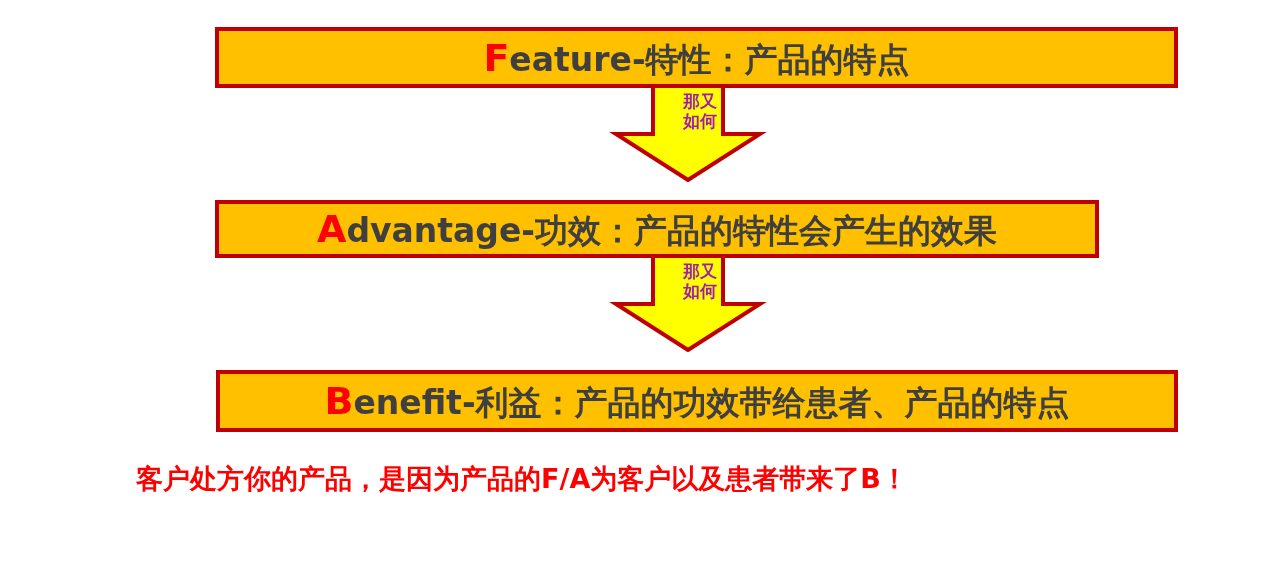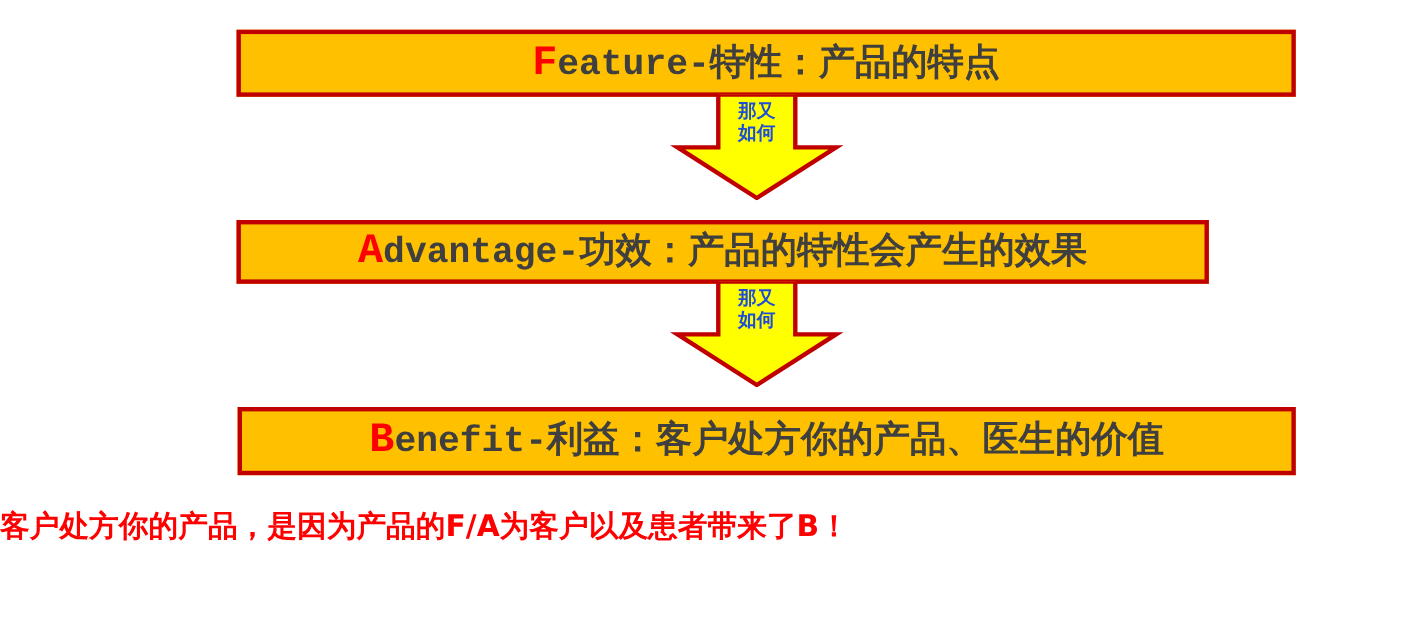--- a/index.html
+++ b/index.html
@@ -31,21 +31,20 @@
     display: flex;
     align-items: center;
     justify-content: center;
     white-space: nowrap;
   }
   .fab-box .box-text {
     font-weight: bold;
     color: #3F3F3F;
     letter-spacing: 0px;
     line-height: 1;
-    font-family: Liberation Mono, monospace;
   }
   .fab-box .initial {
     color: #FF0000;
     font-weight: bold;
   }
 
   #box-feature   { left: 215px; top: 27px;  width: 963px; height: 61px; }
   #box-advantage { left: 215px; top: 200px; width: 884px; height: 58px; }
   #box-benefit   { left: 216px; top: 370px; width: 962px; height: 62px; }
 
@@ -64,42 +63,42 @@
   }
   .arrow-wrap svg {
     position: absolute;
     left: 0; top: 0;
     width: 160px;
     height: 96px;
     display: block;
   }
   .arrow-label {
     position: absolute;
-    left: 0;
+    left: 12px;
     top: 6px;
     width: 160px;
     text-align: center;
     font-size: 17px;
     font-weight: bold;
-    color: #1d4ed8;
+    color: #a21caf;
     line-height: 1.15;
     pointer-events: none;
   }
   .arrow-label span { display: block; }
 
   #arrow-1 { left: 608px; top: 86px; }
   #arrow-2 { left: 608px; top: 256px; }
 
   
   #caption {
     position: absolute;
     left: 0;
     top: 461px;
     width: 1044px;
-    text-align: left;
+    text-align: center;
     color: #FF0000;
     font-weight: bold;
     font-size: 27px;
     line-height: 36px;
     white-space: nowrap;
   }
   #caption .cap-line { display: block; }
 </style>
 </head>
 <body>
@@ -128,20 +127,20 @@
     <svg viewBox="0 0 160 96" xmlns="http://www.w3.org/2000/svg">
       <polygon points="45,0 115,0 115,48 152,48 80,94 8,48 45,48" fill="#FFFF00" stroke="#C00000" stroke-width="4" stroke-linejoin="miter"></polygon>
     </svg>
     <div class="arrow-label">
       <span>那又</span>
       <span>如何</span>
     </div>
   </div>
 
   <div class="fab-box" id="box-benefit">
-    <div class="box-text"><span class="initial">B</span><span>enefit-利益：客户处方你的产品、医生的价值</span></div>
+    <div class="box-text"><span class="initial">B</span><span>enefit-利益：产品的功效带给患者、产品的特点</span></div>
   </div>
 
   <div id="caption">
     <span class="cap-line">客户处方你的产品，是因为产品的F/A为客户以及患者带来了B！</span>
   </div>
 
 </div>
 
 </body></html>

